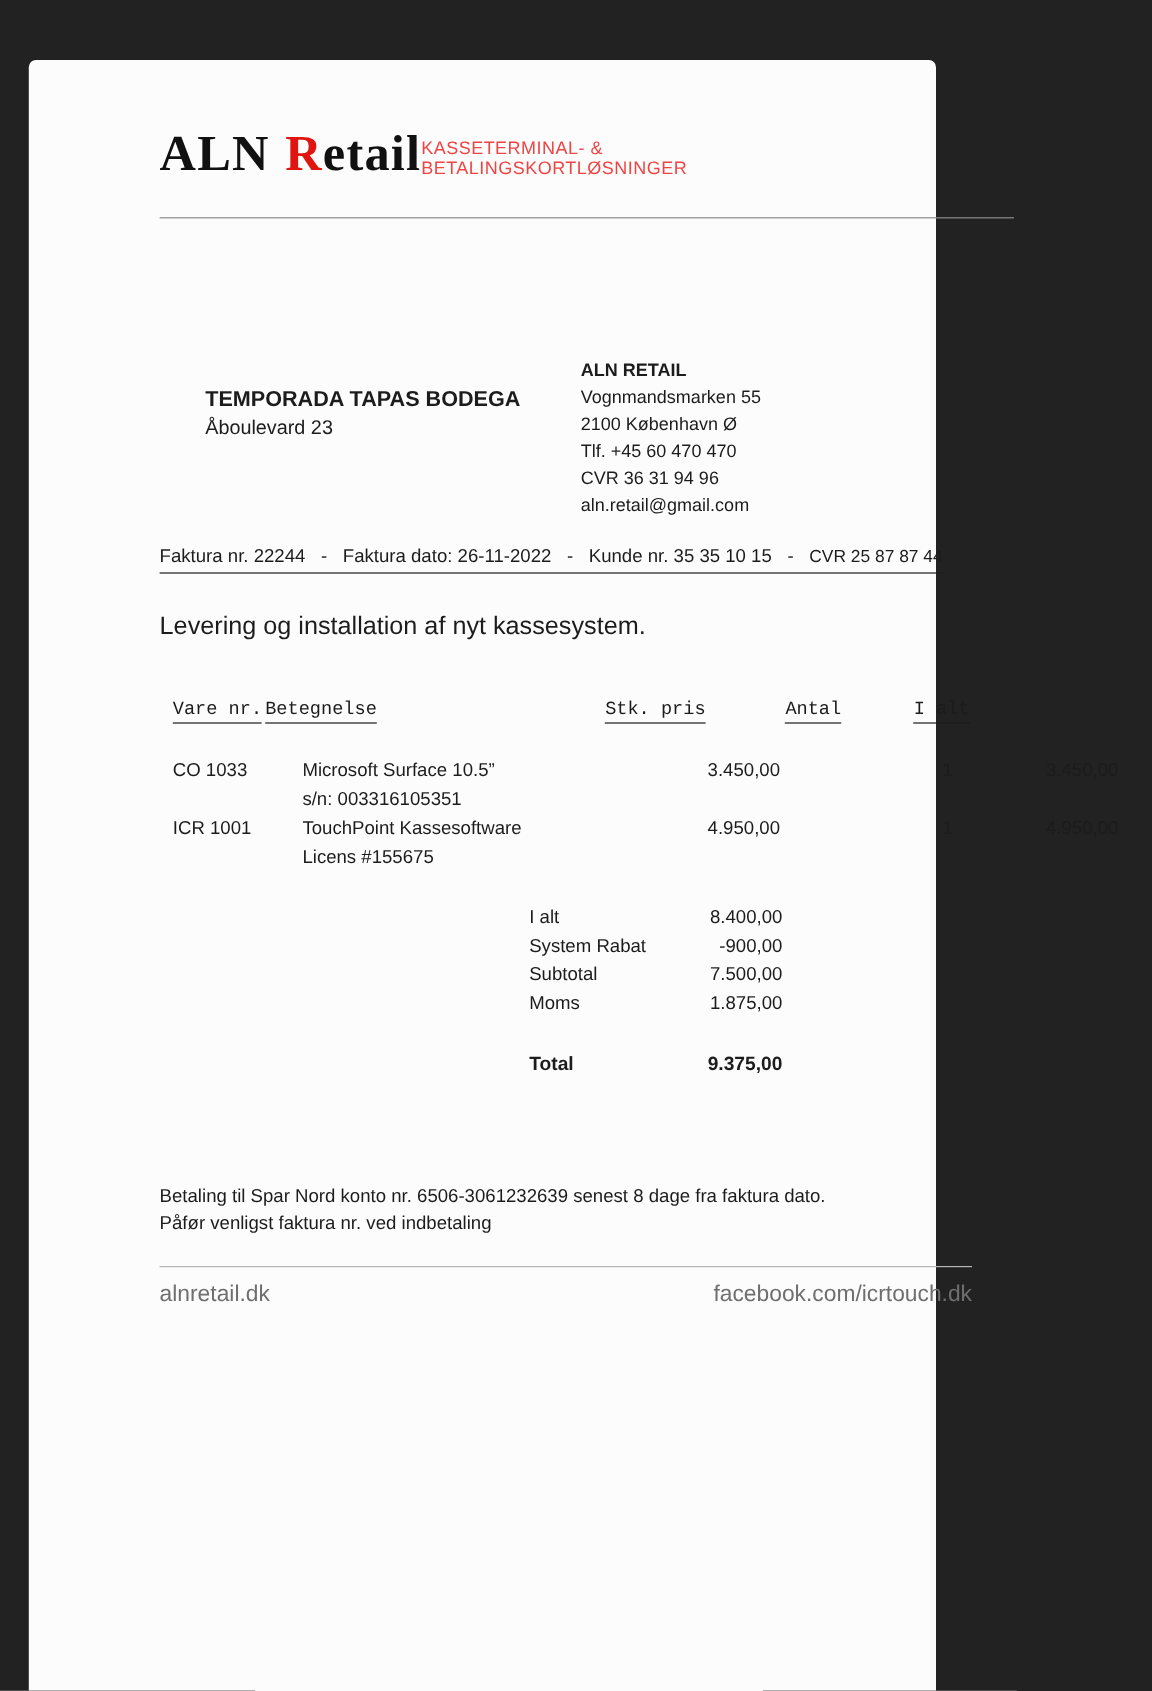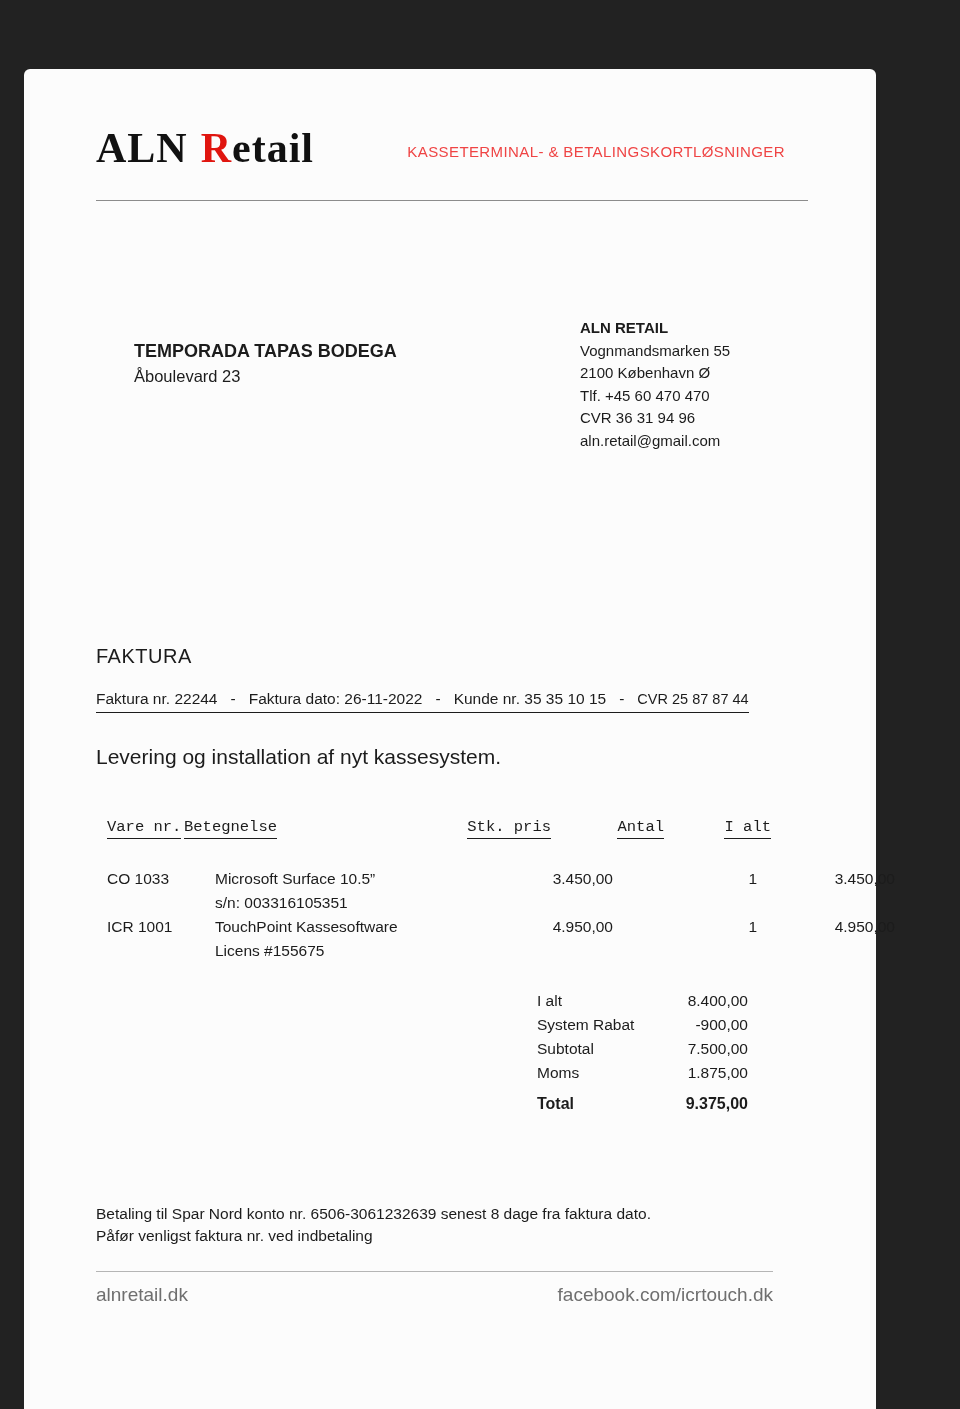--- a/index.html
+++ b/index.html
@@ -7,25 +7,25 @@
   body {
     height: 1409px;
     background: #222222;
     position: relative;
     font-family: "Liberation Sans", sans-serif;
     color: #1c1c1c;
     overflow: hidden;
   }
   .page {
     position: absolute;
-    top: 69px; left: 24px;
-    width: 852px; bottom: 0;
+    top: 50px; left: 24px;
+    width: 756px; bottom: 0;
     background: #fcfcfc;
     border-radius: 6px 6px 0 0;
-    padding: 55px 91px 0 72px;
+    padding: 55px 91px 0 109px;
   }
   
   .header { display: flex; align-items: center; justify-content: space-between; }
   .logo {
     font-family: "Liberation Serif", serif;
     font-weight: 700;
     font-size: 42px;
     letter-spacing: 1px;
     color: #111;
     white-space: nowrap;
@@ -80,21 +80,21 @@
   .beteg-line2 { line-height: 24px; }
   
   .summary {
     width: 211px;
     margin-left: auto;
     margin-right: 37px;
     margin-top: 26px;
     font-size: 15.5px;
   }
   .summary-row { display: flex; justify-content: space-between; line-height: 24px; }
-  .summary-total { display: flex; justify-content: space-between; margin-top: 10px; font-weight: 700; font-size: 16px; }
+  .summary-total { display: flex; justify-content: space-between; margin-top: 30px; font-weight: 700; font-size: 16px; }
   
   .payment { margin-top: 90px; font-size: 15.5px; line-height: 22px; }
   
   .footer-rule { margin-top: 24px; width: 677px; border-bottom: 1px solid #b5b5b5; }
   .footer-row {
     width: 677px;
     display: flex;
     justify-content: space-between;
     margin-top: 12px;
     color: #6f6f6f;
@@ -123,21 +123,20 @@
     <div class="company">
       <div class="company-name">ALN RETAIL</div>
       <div>Vognmandsmarken 55</div>
       <div>2100 København Ø</div>
       <div>Tlf. +45 60 470 470</div>
       <div>CVR 36 31 94 96</div>
       <div>aln.retail@gmail.com</div>
     </div>
   </div>
 
-  <div class="faktura-title">FAKTURA</div>
   <div>
     <div class="meta-line">
       <span>Faktura nr. 22244</span><span class="meta-dash">-</span><span>Faktura dato: 26-11-2022</span><span class="meta-dash">-</span><span>Kunde nr. 35 35 10 15</span><span class="meta-dash">-</span><span class="meta-cvr">CVR 25 87 87 44</span>
     </div>
   </div>
   <div class="description">Levering og installation af nyt kassesystem.</div>
 
   <div class="items">
     <div class="items-head">
       <div class="hd"><span>Vare nr.</span></div>

